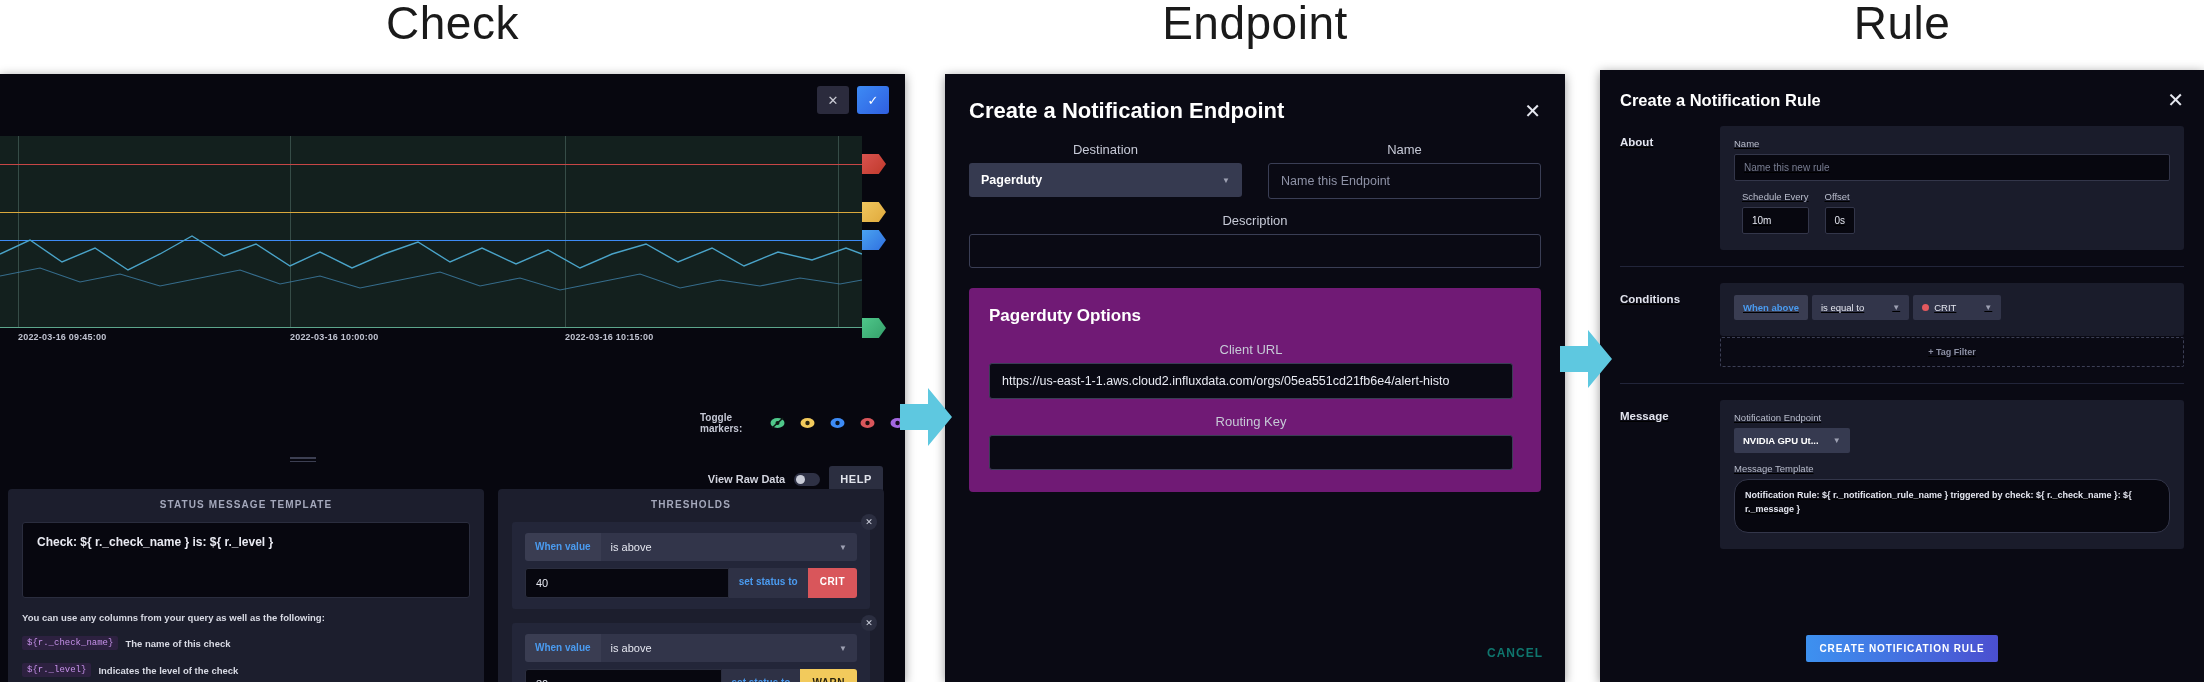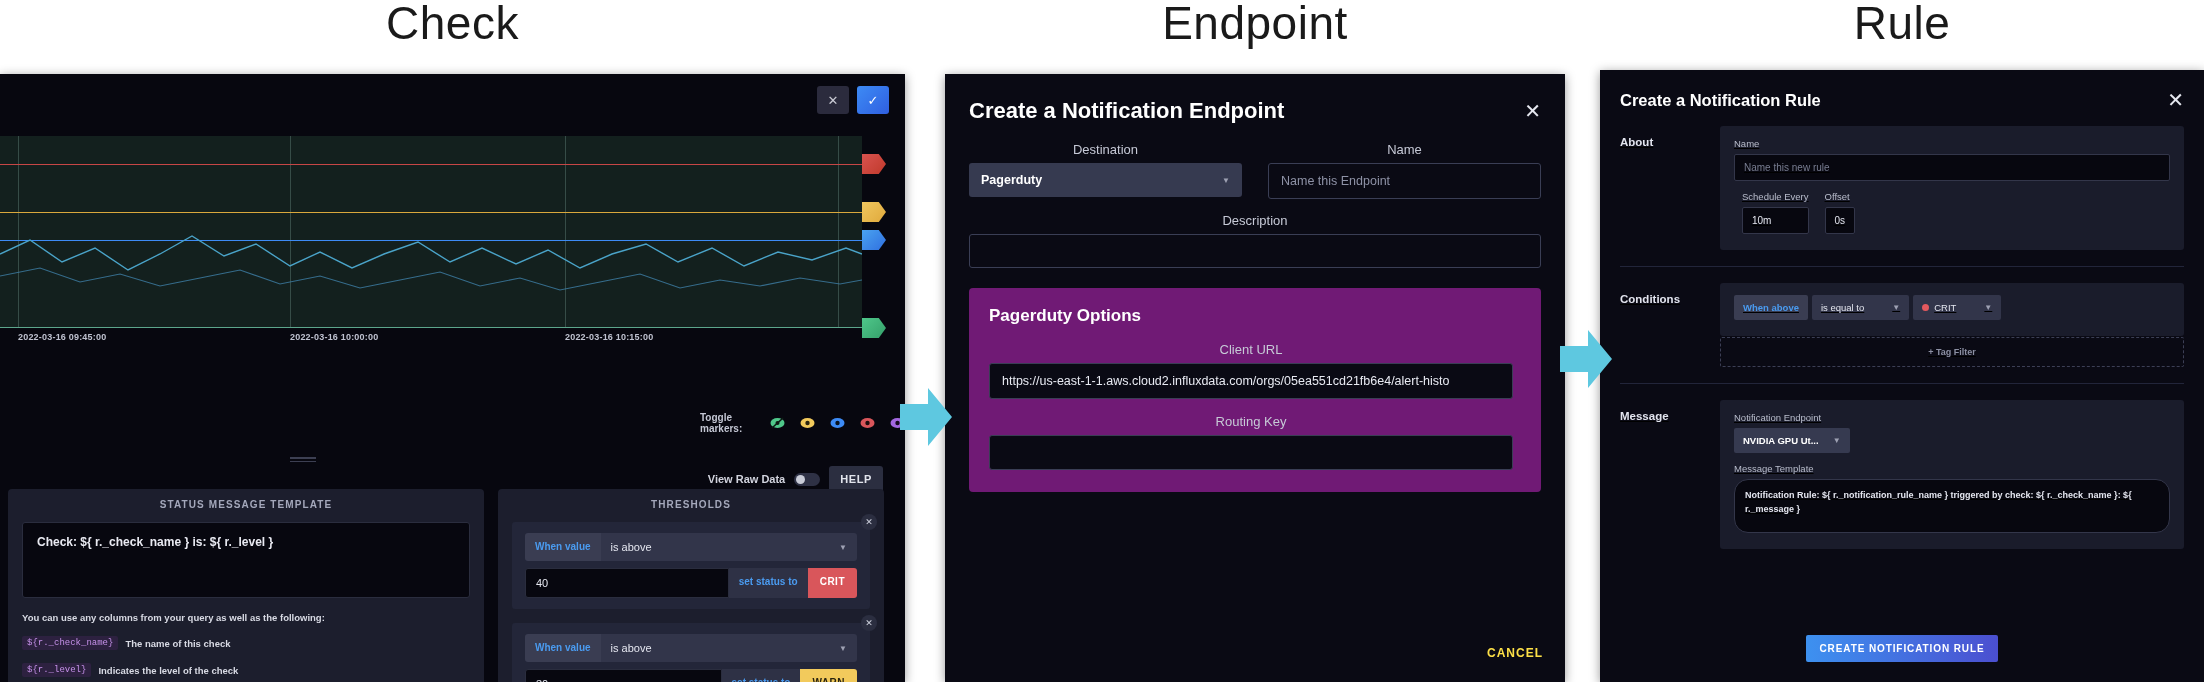--- a/index.html
+++ b/index.html
@@ -128,21 +128,21 @@
         align-items:center; }
   .inp { background:#0a0a14; border:1px solid #3a3e55; border-radius:3px;
          padding:10px 12px; font-size:12.5px; color:#8e92a6; }
   .inp.filled { color:#e8eaf2; }
   .desc-box { background:#0a0a14; border:1px solid #3a3e55; border-radius:3px;
               height:34px; margin-bottom:4px; }
   .opt-card { background:#701a75; border-radius:4px; margin:20px 24px 0 24px;
               padding:18px 28px 22px 20px; }
   .opt-title { font-size:17px; font-weight:700; color:#fff; margin-bottom:16px; }
   .ep-footer { position:absolute; right:22px; bottom:22px; display:flex; align-items:center; gap:16px;}
-  .btn-ghost { color:#fde047; font-size:12px; font-weight:700; letter-spacing:1px; }
+  .btn-ghost { color:#0f766e; font-size:12px; font-weight:700; letter-spacing:1px; }
   .btn-primary { background:linear-gradient(90deg,#3d91f0 0%,#4b4fd0 100%);
                  color:#fff; font-size:12px; font-weight:700; letter-spacing:1px;
                  padding:11px 16px; border-radius:3px; }
 
   
   #panel-rule {
     position:absolute; left:1600px; top:70px; width:604px; height:612px;
     background:#0a0a14; box-shadow:0 2px 10px rgba(0,0,0,.4); overflow:hidden;
   }
   .rl-head { display:flex; justify-content:space-between; align-items:center;

